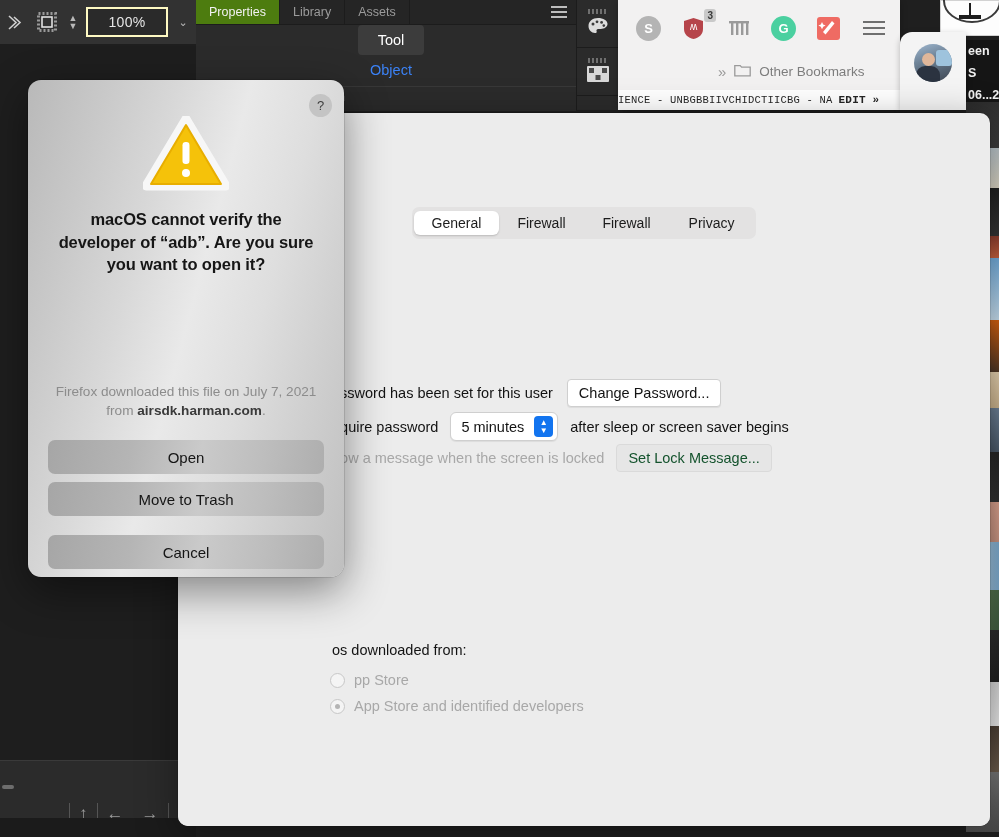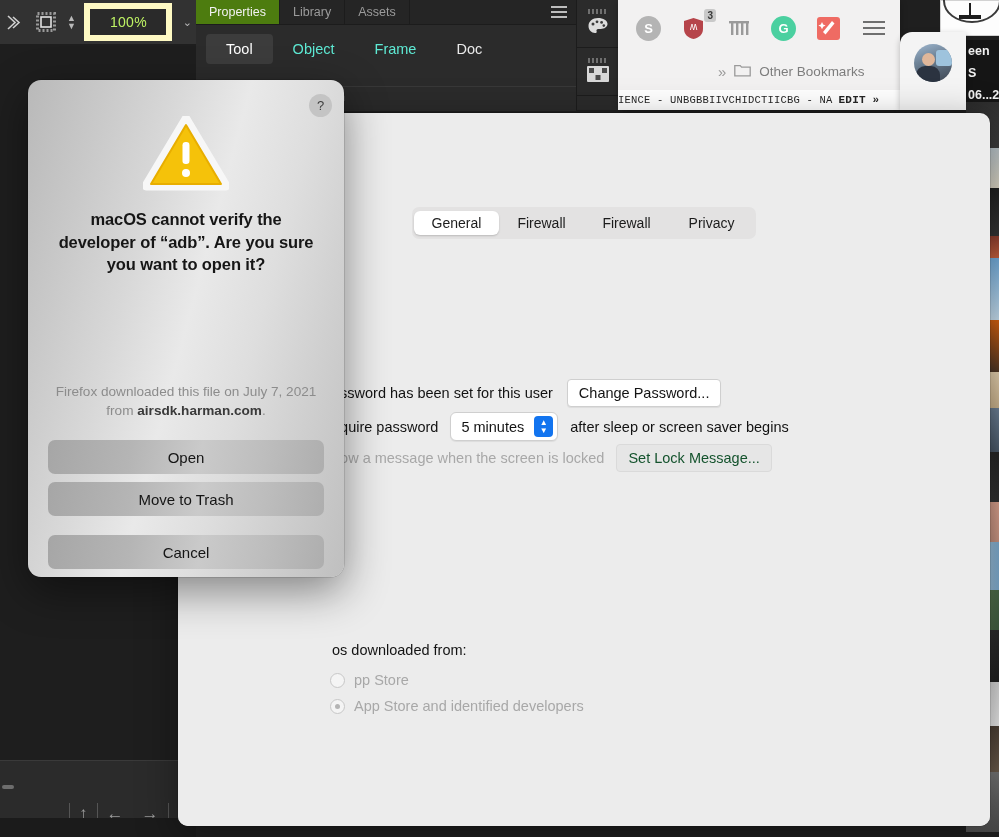--- a/index.html
+++ b/index.html
@@ -10,40 +10,40 @@
     -webkit-font-smoothing:antialiased;
   }
   .layer{position:absolute;}
 
   
   #animate-app{left:0;top:0;width:999px;height:837px;background:#1f1f1f;}
   #animate-toolbar{position:absolute;left:0;top:0;width:196px;height:44px;background:#323232;border-bottom:1px solid #1a1a1a;}
   #animate-toolbar .tb-row{display:flex;align-items:center;height:44px;padding-left:2px;gap:6px;}
   .tb-icon{width:26px;height:26px;display:flex;align-items:center;justify-content:center;color:#c8c8c8;}
   .zoom-stepper{display:flex;flex-direction:column;justify-content:center;align-items:center;width:14px;height:30px;color:#b9b9b9;line-height:8px;font-size:9px;}
-  .zoom-field{width:78px;height:26px;background:#2a2a2a;border:6px solid #fef9c3;color:#bef264;
+  .zoom-field{width:78px;height:26px;background:#2a2a2a;border:2px solid #fef9c3;color:#e5e5e5;
     display:flex;align-items:center;justify-content:center;font-size:14px;letter-spacing:.3px;}
   .zoom-caret{color:#b9b9b9;font-size:11px;width:18px;text-align:center;}
   #animate-stage-left{position:absolute;left:0;top:44px;width:196px;height:716px;background:#1e1e1e;}
   #animate-bottom-left{position:absolute;left:0;top:760px;width:196px;height:77px;background:#2b2b2b;border-top:1px solid #3a3a3a;}
   #animate-bottom-left .small-pill{position:absolute;left:2px;top:24px;width:12px;height:4px;border-radius:2px;background:#6d6d6d;}
   #animate-bottom-left .nav-row{position:absolute;left:60px;top:42px;display:flex;align-items:center;gap:0px;color:#9a9a9a;}
   .nav-sep{width:1px;height:20px;background:#555;margin:0 9px;}
   .nav-arrow{font-size:17px;line-height:1;color:#9c9c9c;}
   #animate-bottom-strip{position:absolute;left:0;top:818px;width:196px;height:19px;background:#1b1b1b;}
 
   
   #props-panel{position:absolute;left:196px;top:0;width:380px;height:110px;background:#2b2b2b;}
   #props-tabs{height:24px;display:flex;align-items:stretch;background:#252525;border-bottom:1px solid #1c1c1c;position:relative;}
   .ptab{display:flex;align-items:center;padding:0 13px;font-size:12.5px;color:#9b9b9b;border-right:1px solid #1c1c1c;}
   .ptab.active{color:#f2f2f2;font-weight:normal;background:#4d7c0f;}
   #props-hamburger{position:absolute;right:9px;top:6px;width:16px;height:12px;display:flex;flex-direction:column;justify-content:space-between;}
   #props-hamburger i{display:block;height:2px;background:#bdbdbd;}
-  #props-subtabs{display:flex;align-items:center;height:48px;padding-left:10px;gap:0;}
-  .subtab{font-size:14.5px;color:#5eead4;padding:7px 20px;border-radius:4px;}
+  #props-subtabs{display:flex;align-items:center;height:48px;padding-left:10px;gap:0;flex-direction:column;}
+  .subtab{font-size:14.5px;color:#3b82f6;padding:7px 20px;border-radius:4px;}
   .subtab.active{color:#ffffff;background:#3c3c3c;}
   .subtab.bright{color:#e9e9e9;}
   #props-body{position:absolute;left:0;top:86px;width:380px;height:24px;background:#2b2b2b;border-top:1px solid #383838;}
   #props-body .brush-label{position:absolute;left:128px;top:2px;color:#cfcfcf;font-size:13px;}
 
   
   #icon-rail{position:absolute;left:576px;top:0;width:42px;height:110px;background:#2b2b2b;border-left:1px solid #1c1c1c;}
   .rail-cell{height:47px;border-bottom:1px solid #1c1c1c;display:flex;flex-direction:column;align-items:center;justify-content:center;gap:3px;}
   .grip{width:20px;height:5px;background:
      repeating-linear-gradient(90deg,#6f6f6f 0 2px,transparent 2px 4px);}

